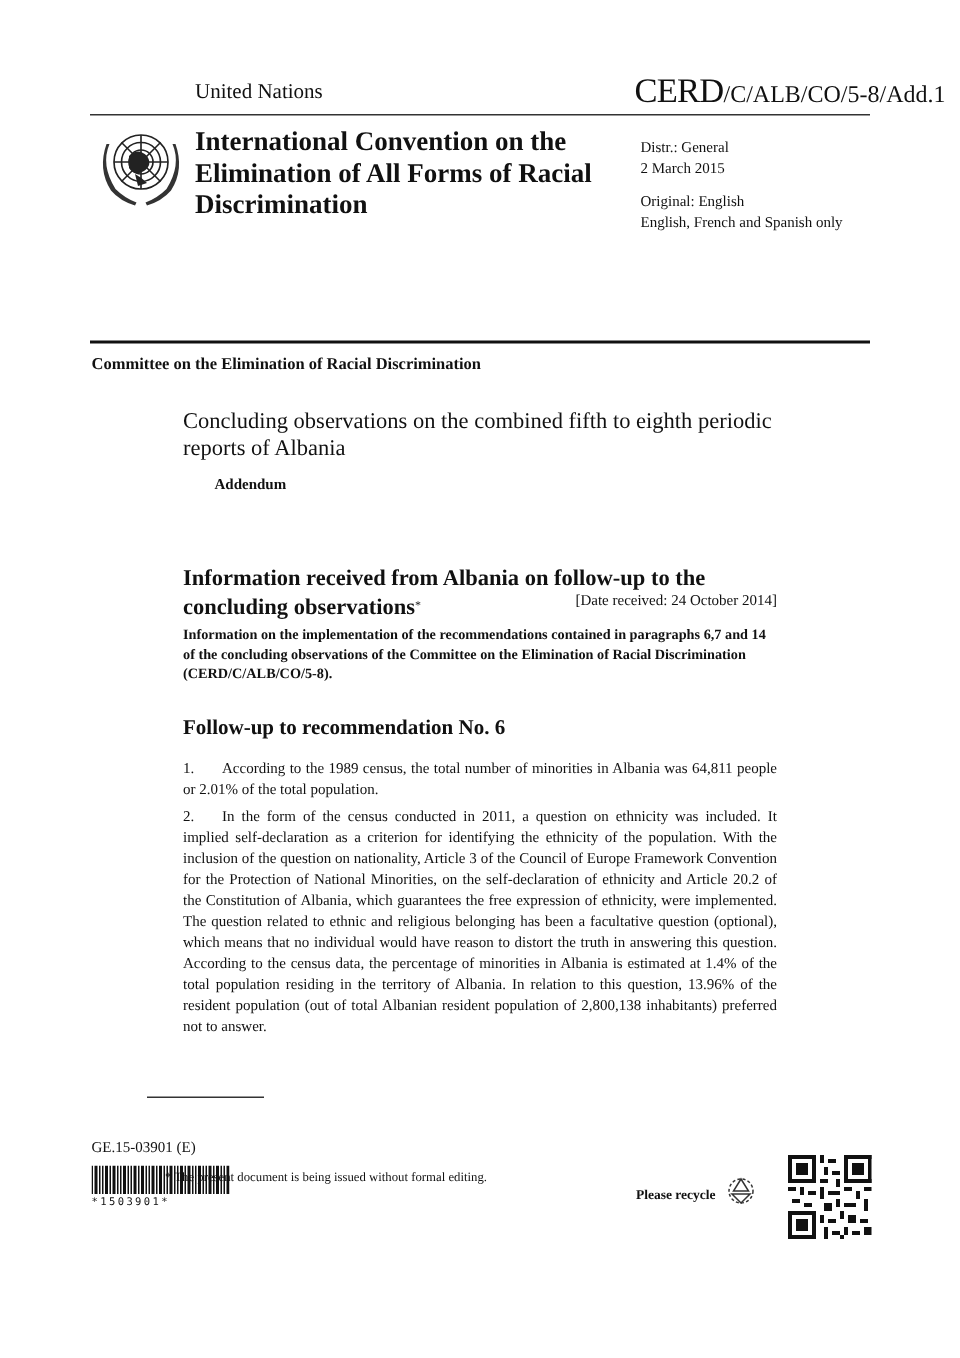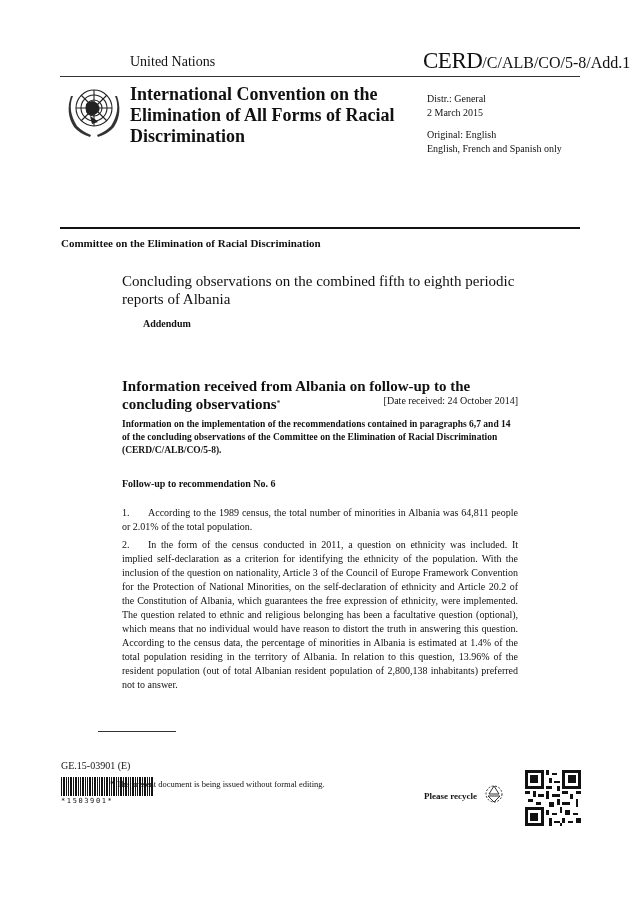--- a/index.html
+++ b/index.html
@@ -16,21 +16,21 @@
   .distr { left: 427px; top: 92px; font-size: 10px; line-height: 14px; }
   .orig { left: 427px; top: 128px; font-size: 10px; line-height: 14px; }
   .rule-thick { left: 60px; top: 227px; width: 520px; height: 2px; background: #111; }
   .committee { left: 61px; top: 237px; font-size: 11px; font-weight: bold; }
   .concl { left: 122px; top: 272px; font-size: 15px; font-weight: normal; line-height: 18px; width: 400px; }
   .addendum { left: 122px; top: 318px; font-size: 10px; font-weight: bold; margin-left: 21px; }
   .info-title { left: 122px; top: 345px; font-size: 15px; font-weight: bold; line-height: 18px; width: 400px; margin-top: 32px; }
   .info-title sup { font-size: 8px; font-weight: normal; vertical-align: 3px; }
   .date-recv { left: 122px; top: 395px; width: 396px; text-align: right; font-size: 10px; }
   .intro { left: 122px; top: 418px; width: 396px; font-size: 9.5px; font-weight: bold; line-height: 13px; }
-  .section-h { left: 122px; top: 478px; font-size: 10px; font-weight: bold; }
+  .section-h { left: 122px; top: 478px; font-size: 14px; font-weight: bold; }
   .para { left: 122px; width: 396px; font-size: 10px; line-height: 14px; text-align: justify; }
   .para .num { display: inline-block; width: 26px; }
   .p1 { top: 506px; }
   .p2 { top: 538px; }
   .fn-rule { left: 98px; top: 731px; width: 78px; height: 1px; background: #333; }
   .footnote { left: 110px; top: 779px; font-size: 8.5px; }
   .ge-num { left: 61px; top: 760px; font-size: 10px; }
   .barcode { left: 61px; top: 777px; width: 92px; height: 19px; }
   .barcode-digits { left: 61px; top: 797px; width: 92px; font-family: "DejaVu Sans Mono", monospace; font-size: 7px; letter-spacing: 1.6px; }
   .recycle { left: 424px; top: 791px; font-size: 9px; font-weight: bold; }

